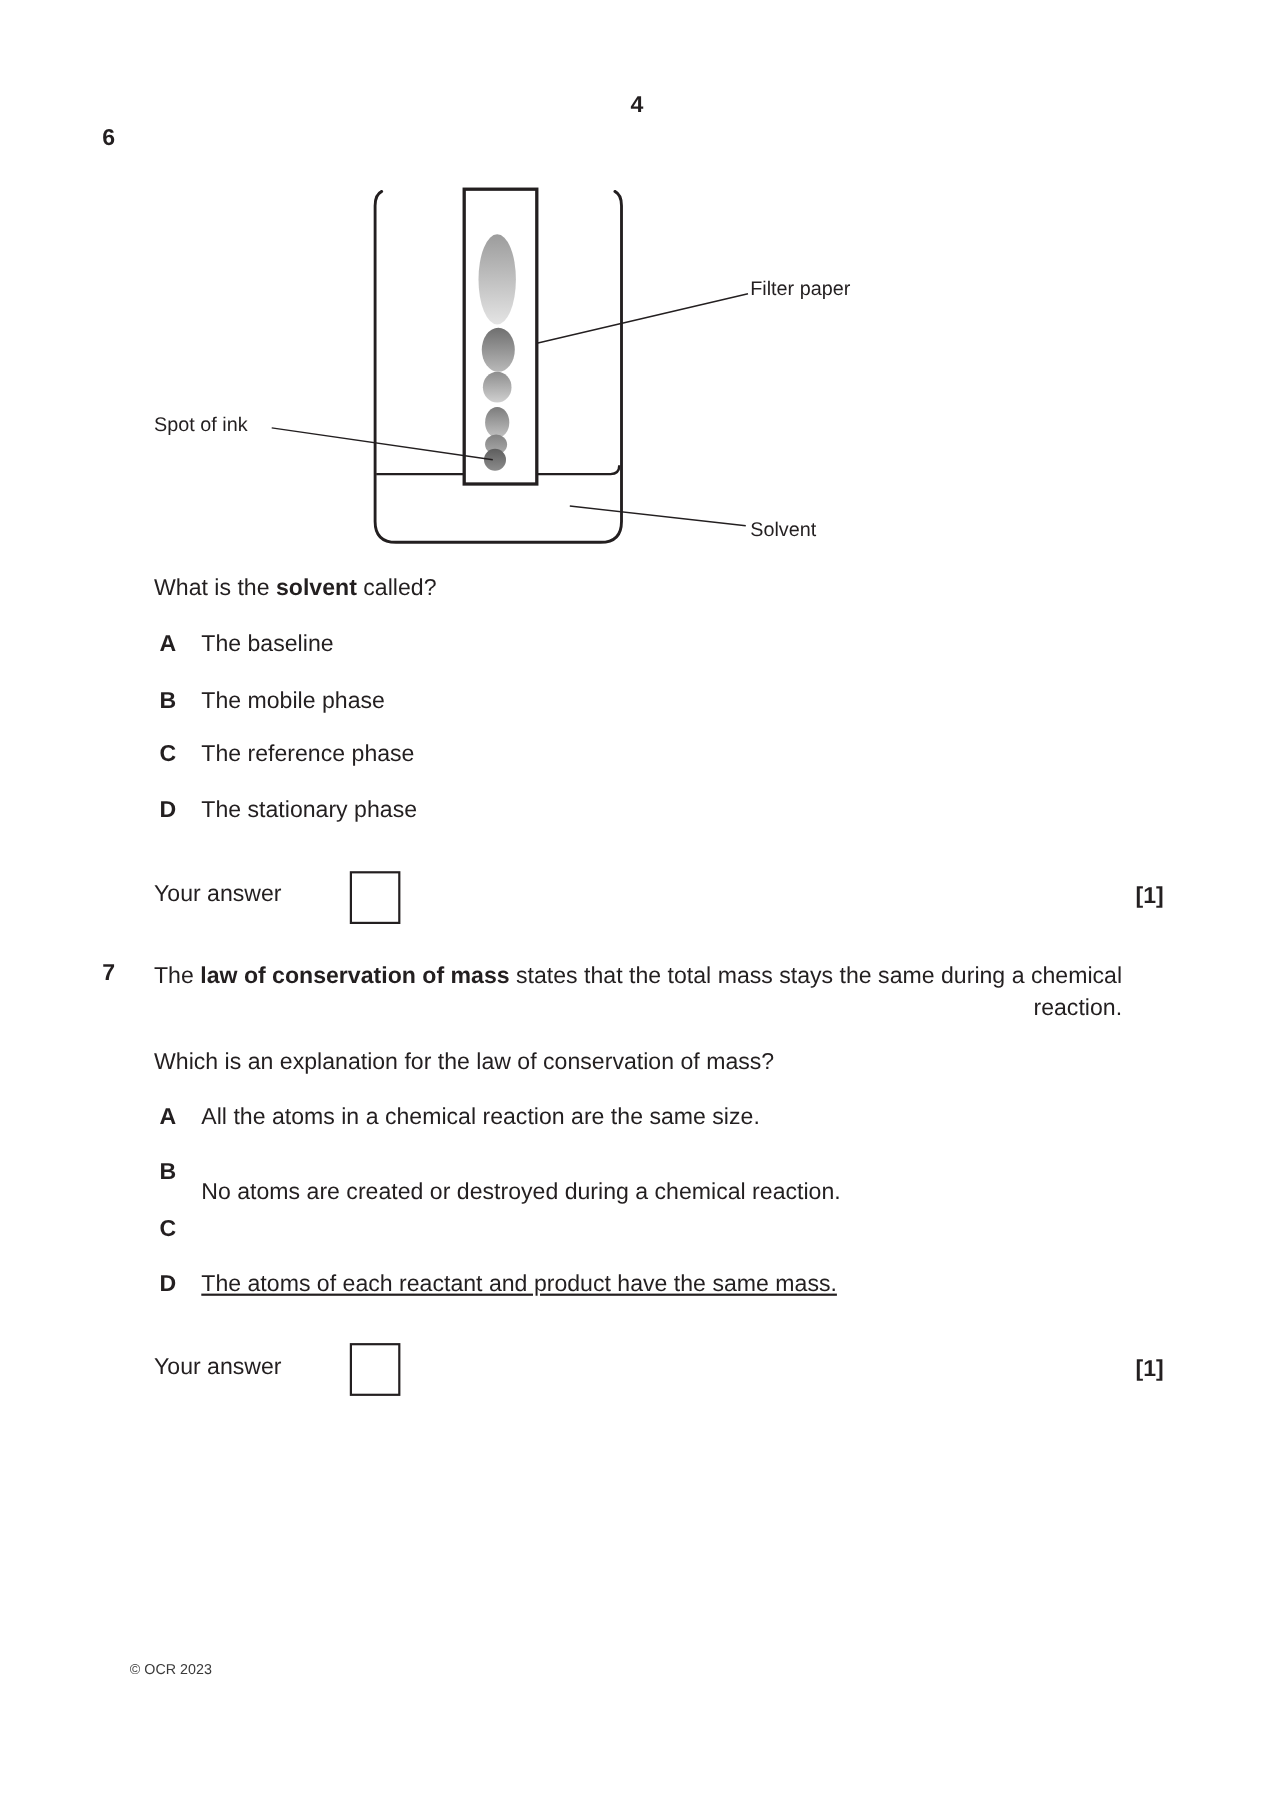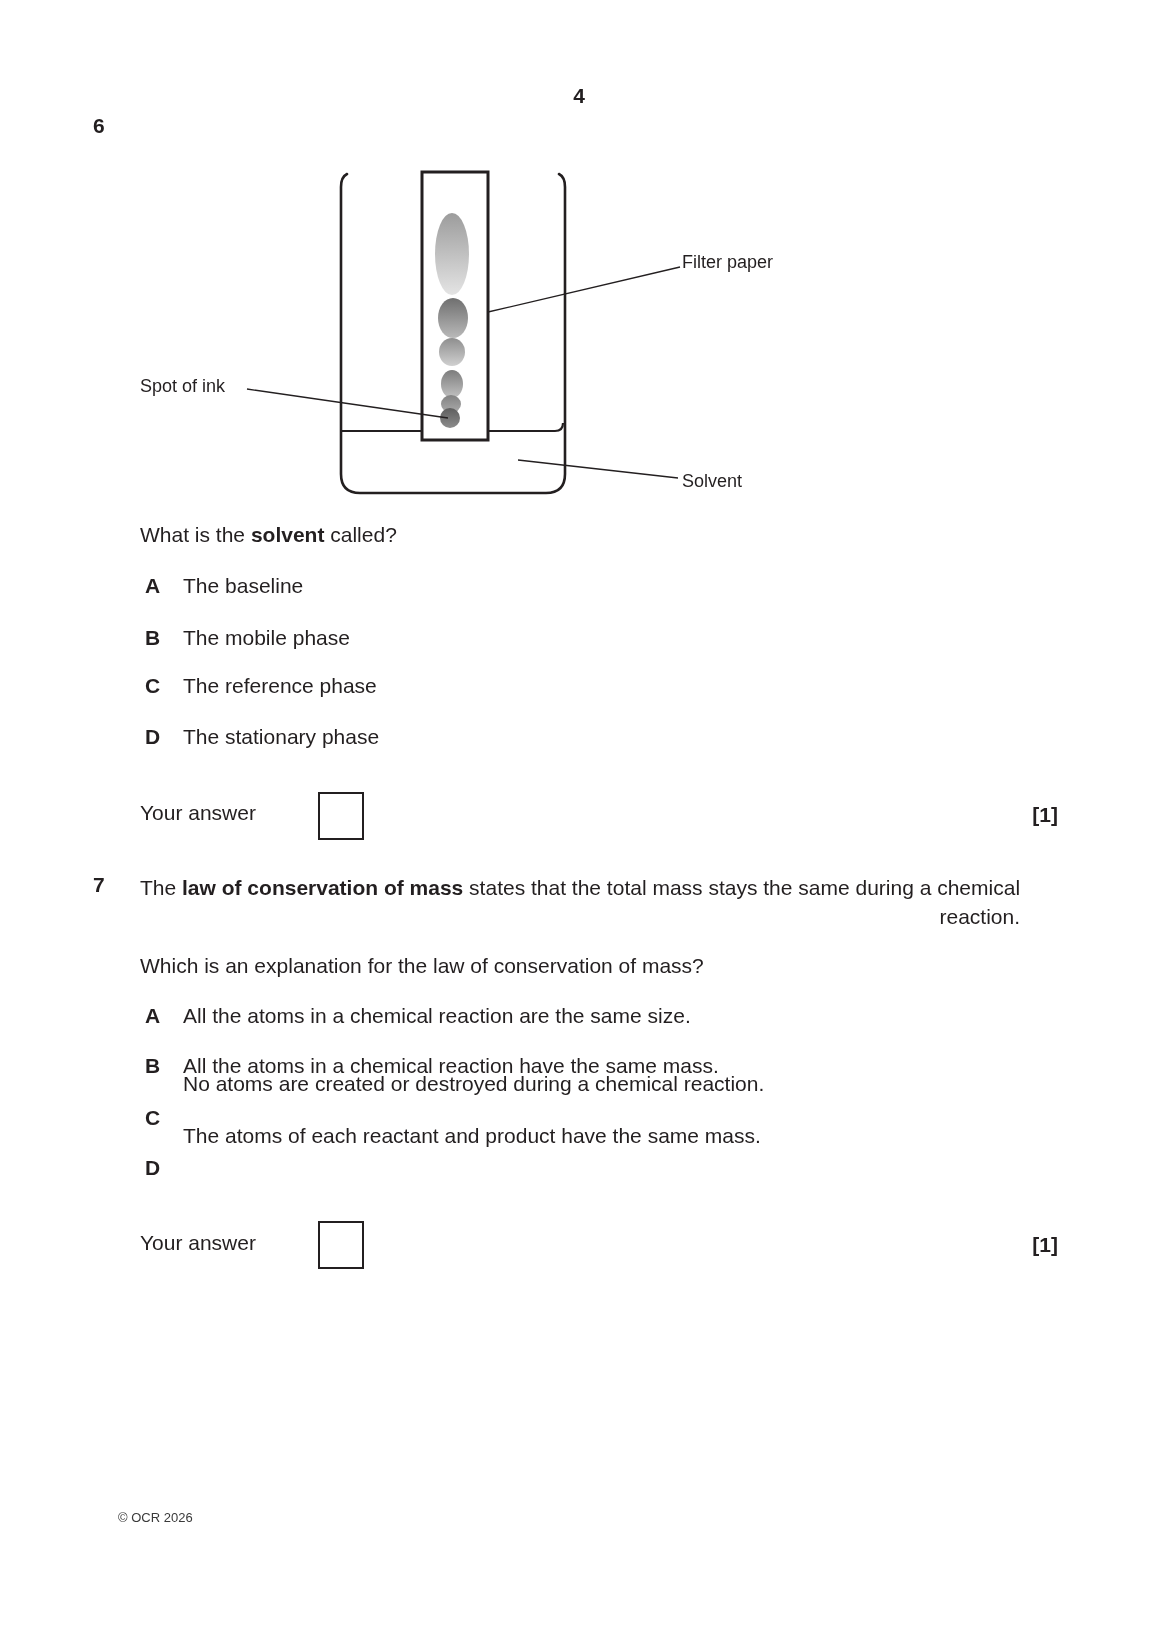--- a/index.html
+++ b/index.html
@@ -106,25 +106,24 @@
   <div class="abs txt marks" style="top:803px;">[1]</div>
 
   <div class="abs txt qnum" style="top:873px;">7</div>
   <div class="abs txt qbody stem7" style="top:873px;text-align:right;"><span>The </span><span class="bold">law of conservation of mass</span><span> states that the total mass stays the same during a chemical</span><br><span>reaction.</span></div>
 
   <div class="abs txt qbody" style="top:954px;">Which is an explanation for the law of conservation of mass?</div>
 
   <div class="abs txt opt-letter" style="top:1004px;">A</div>
   <div class="abs txt opt-text" style="top:1004px;">All the atoms in a chemical reaction are the same size.</div>
   <div class="abs txt opt-letter" style="top:1054px;">B</div>
-  <div class="abs txt opt-text" style="top:1054px;">All the atoms in a chemical reaction have the same mass.</div>
   <div class="abs txt opt-letter" style="top:1106px;">C</div>
   <div class="abs txt opt-text" style="top:1072px;text-align:right;">No atoms are created or destroyed during a chemical reaction.</div>
   <div class="abs txt opt-letter" style="top:1156px;">D</div>
-  <div class="abs txt opt-text" style="top:1124px;">The atoms of each reactant and product have the same mass.</div>
+  <div class="abs txt opt-text" style="top:1156px;text-decoration:underline;">The atoms of each reactant and product have the same mass.</div>
 
   <div class="abs txt answer-label" style="top:1231px;">Your answer</div>
   <div class="abs answer-box" style="top:1221px;"></div>
   <div class="abs txt marks" style="top:1233px;">[1]</div>
 
-  <div class="abs footer">© OCR 2026</div>
+  <div class="abs footer">© OCR 2023</div>
 
 </div>
 
 </body></html>

